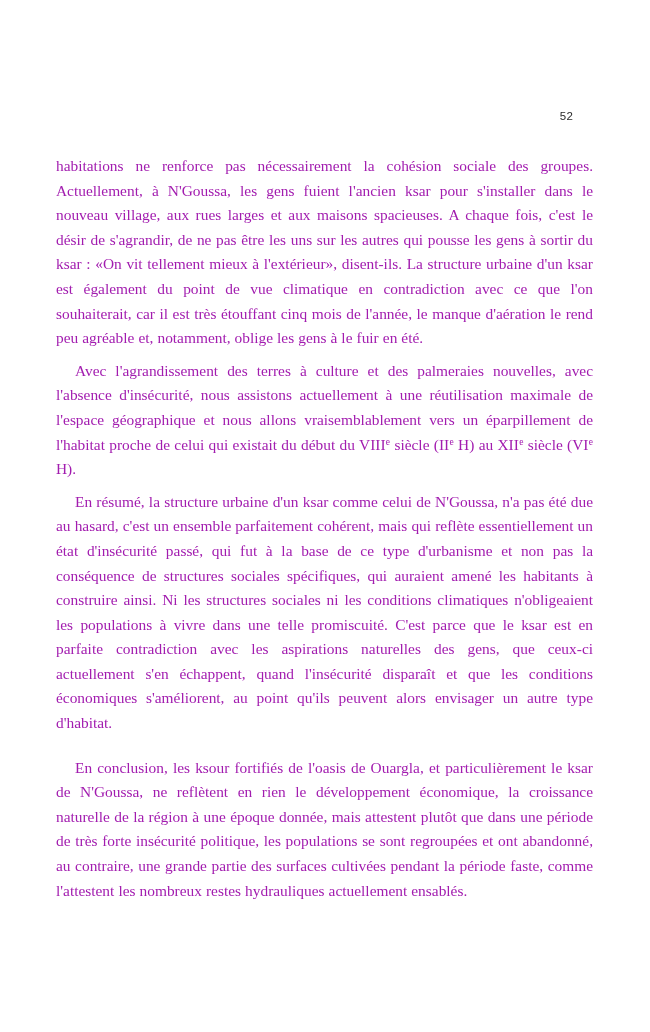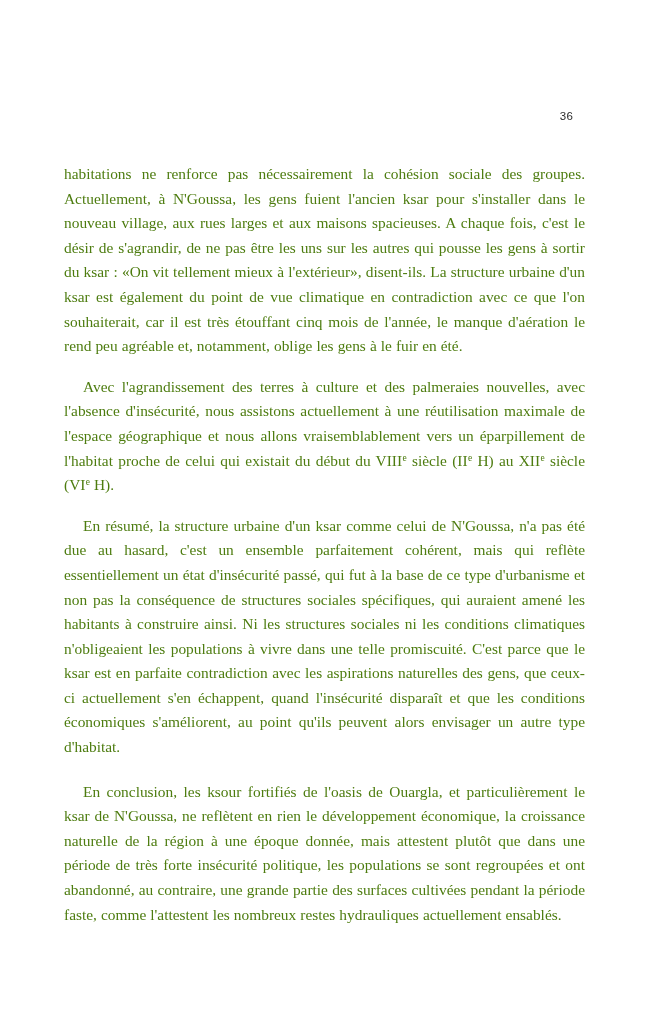--- a/index.html
+++ b/index.html
@@ -31,26 +31,26 @@
     color: #2b2b2b;
   }
   
   .textblock {
     position: absolute;
     top: 146px;
     left: 48px;
     width: 553px;
   }
   p.para {
-    margin: 16px;
+    margin: 8px;
     text-align: justify;
     text-justify: inter-word;
     font-size: 15.4px;
     line-height: 24.6px;
-    color: #4d7c0f;
+    color: #a21caf;
     hyphens: none;
     word-spacing: 0.2px;
   }
   p.para.indent {
     text-indent: 19px;
   }
   p.para.noindent {
     text-indent: 0;
   }
   p.para.gap-before {
@@ -61,21 +61,21 @@
     vertical-align: 0.52em;
     line-height: 0;
     margin-left: 0.3px;
   }
 </style>
 </head>
 <body>
 
 <div class="page">
 
-  <div class="folio">36</div>
+  <div class="folio">52</div>
 
   <div class="textblock">
 
     <p class="para noindent">habitations ne renforce pas nécessairement la cohésion sociale des groupes. Actuellement, à N'Goussa, les gens fuient l'ancien ksar pour s'installer dans le nouveau village, aux rues larges et aux maisons spacieuses. A chaque fois, c'est le désir de s'agrandir, de ne pas être les uns sur les autres qui pousse les gens à sortir du ksar : «On vit tellement mieux à l'extérieur», disent-ils. La structure urbaine d'un ksar est également du point de vue climatique en contradiction avec ce que l'on souhaiterait, car il est très étouffant cinq mois de l'année, le manque d'aération le rend peu agréable et, notamment, oblige les gens à le fuir en été.</p>
 
     <p class="para indent"><span>Avec l'agrandissement des terres à culture et des palmeraies nouvelles, avec l'absence d'insécurité, nous assistons actuellement à une réutilisation maximale de l'espace géographique et nous allons vraisemblablement vers un éparpillement de l'habitat proche de celui qui existait du début du VIII</span><sup class="ord">e</sup><span> siècle (II</span><sup class="ord">e</sup><span> H) au XII</span><sup class="ord">e</sup><span> siècle (VI</span><sup class="ord">e</sup><span> H).</span></p>
 
     <p class="para indent">En résumé, la structure urbaine d'un ksar comme celui de N'Goussa, n'a pas été due au hasard, c'est un ensemble parfaitement cohérent, mais qui reflète essentiellement un état d'insécurité passé, qui fut à la base de ce type d'urbanisme et non pas la conséquence de structures sociales spécifiques, qui auraient amené les habitants à construire ainsi. Ni les structures sociales ni les conditions climatiques n'obligeaient les populations à vivre dans une telle promiscuité. C'est parce que le ksar est en parfaite contradiction avec les aspirations naturelles des gens, que ceux-ci actuellement s'en échappent, quand l'insécurité disparaît et que les conditions économiques s'améliorent, au point qu'ils peuvent alors envisager un autre type d'habitat.</p>
 
     <p class="para indent gap-before">En conclusion, les ksour fortifiés de l'oasis de Ouargla, et particulièrement le ksar de N'Goussa, ne reflètent en rien le développement économique, la croissance naturelle de la région à une époque donnée, mais attestent plutôt que dans une période de très forte insécurité politique, les populations se sont regroupées et ont abandonné, au contraire, une grande partie des surfaces cultivées pendant la période faste, comme l'attestent les nombreux restes hydrauliques actuellement ensablés.</p>

